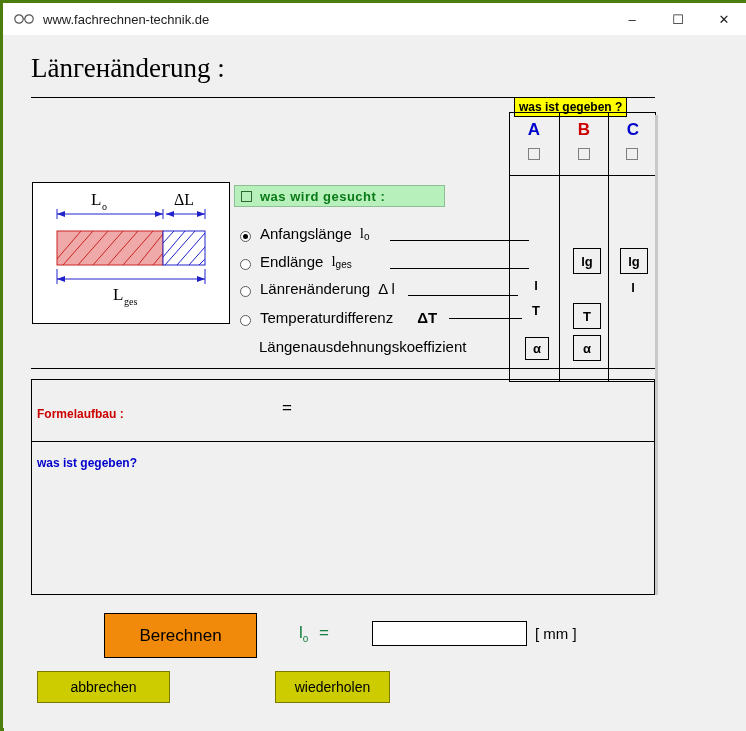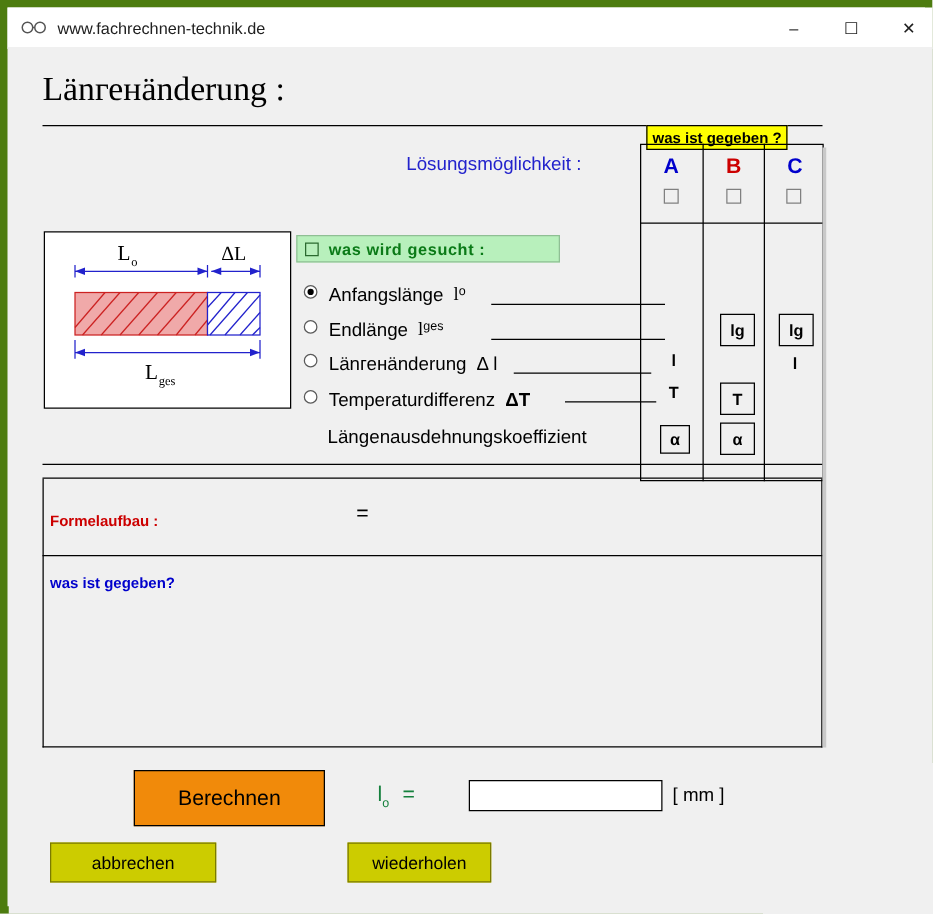--- a/index.html
+++ b/index.html
@@ -5,21 +5,21 @@
   html,body{margin:0;padding:0;}
   body{
     width:746px;height:731px;
     background:#f0f0f0;
     font-family:"Liberation Sans", sans-serif;
     overflow:hidden;
   }
   .window{
     position:relative;width:746px;height:731px;
     background:#f0f0f0;
-    border:6px solid #4d7c0f;
+    border:3px solid #4d7c0f;
     box-sizing:border-box;
   }
   
   .titlebar{
     position:absolute;left:0;top:0;width:744px;height:32px;
     background:#ffffff;
     display:flex;align-items:center;
     border-bottom:1px solid #e3e3e3;
   }
   .tb-appicon{
@@ -94,21 +94,21 @@
     display:flex;align-items:center;
   }
   .gesucht-chk{
     width:11px;height:11px;border:1px solid #2a6a2f;background:#b8f0bc;
     margin-left:6px;margin-right:8px;box-sizing:border-box;
   }
   .gesucht-text{
     color:#0a7a17;font-size:13px;font-weight:bold;letter-spacing:.5px;
   }
   .opt{
-    position:absolute;left:236px;display:flex;align-items:flex-start;
+    position:absolute;left:236px;display:flex;align-items:flex-end;
     font-size:15px;color:#000;
   }
   .radio{
     width:11px;height:11px;border:1px solid #5a5a5a;border-radius:50%;
     background:#ffffff;margin-right:9px;box-sizing:border-box;
     display:flex;align-items:center;justify-content:center;flex:none;
   }
   .radio .dot{width:5px;height:5px;border-radius:50%;background:#000;display:none;}
   .radio.checked .dot{display:block;}
   .sub{font-size:10px;vertical-align:sub;}
@@ -185,21 +185,20 @@
     </div>
   </div>
 
   <div class="client">
 
     <div class="page-title">Länгенänderung :</div>
     <div class="title-rule"></div>
 
     <div class="given-label">was ist gegeben ?</div>
 
-    <div class="loesung-label">Lösungsmöglichkeit :</div>
 
     <div class="abc-box"></div>
     <div class="abc-vline" style="left:555px;"></div>
     <div class="abc-vline" style="left:604px;"></div>
     <div class="abc-hline"></div>
 
     <div class="abc-head" style="left:506px;color:#0000cc;">A</div>
     <div class="abc-head" style="left:556px;color:#cc0000;">B</div>
     <div class="abc-head" style="left:605px;color:#0000cc;">C</div>
 
@@ -291,21 +290,21 @@
       <span class="radio"></span>
       <span>Länгенänderung</span>
       <span style="margin-left:8px;">Δ l</span>
     </div>
     <div class="optline" style="left:404px;top:260px;width:110px;"></div>
     <div class="sm-cell" style="left:521px;top:240px;border:none;">l</div>
 
     <div class="opt" style="top:274px;">
       <span class="radio"></span>
       <span>Temperaturdifferenz</span>
-      <span style="margin-left:8px;font-weight:bold;">ΔT</span>
+      <span style="margin-left:24px;font-weight:bold;">ΔT</span>
     </div>
     <div class="optline" style="left:445px;top:283px;width:73px;"></div>
     <div class="sm-cell" style="left:521px;top:265px;border:none;font-weight:bold;">T</div>
 
     <div class="opt" style="top:303px;left:255px;">
       <span>Längenausdehnungskoeffizient</span>
     </div>
     <div class="sm-cell" style="left:521px;top:302px;">α</div>
 
     <div class="rule" style="left:27px;top:333px;width:624px;"></div>

